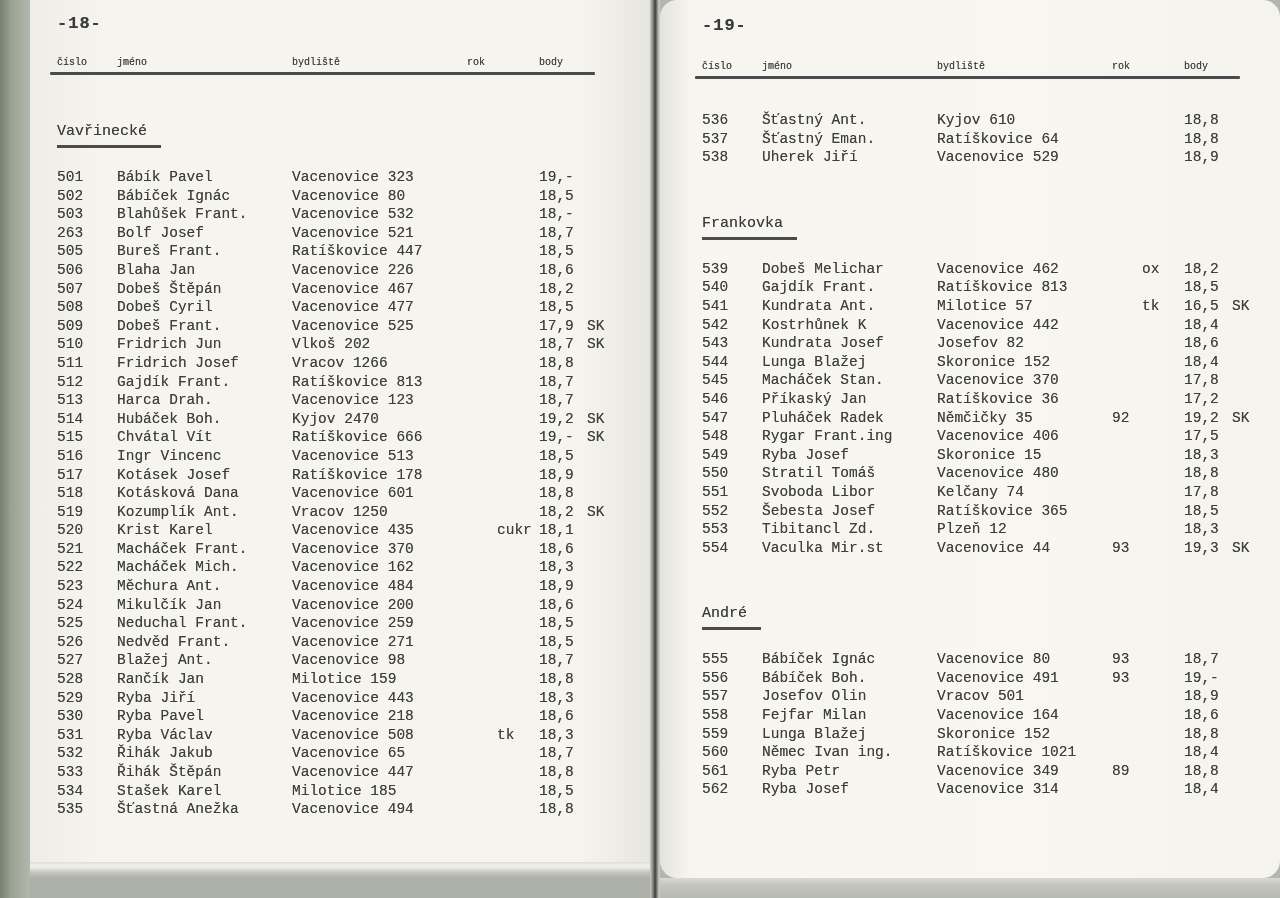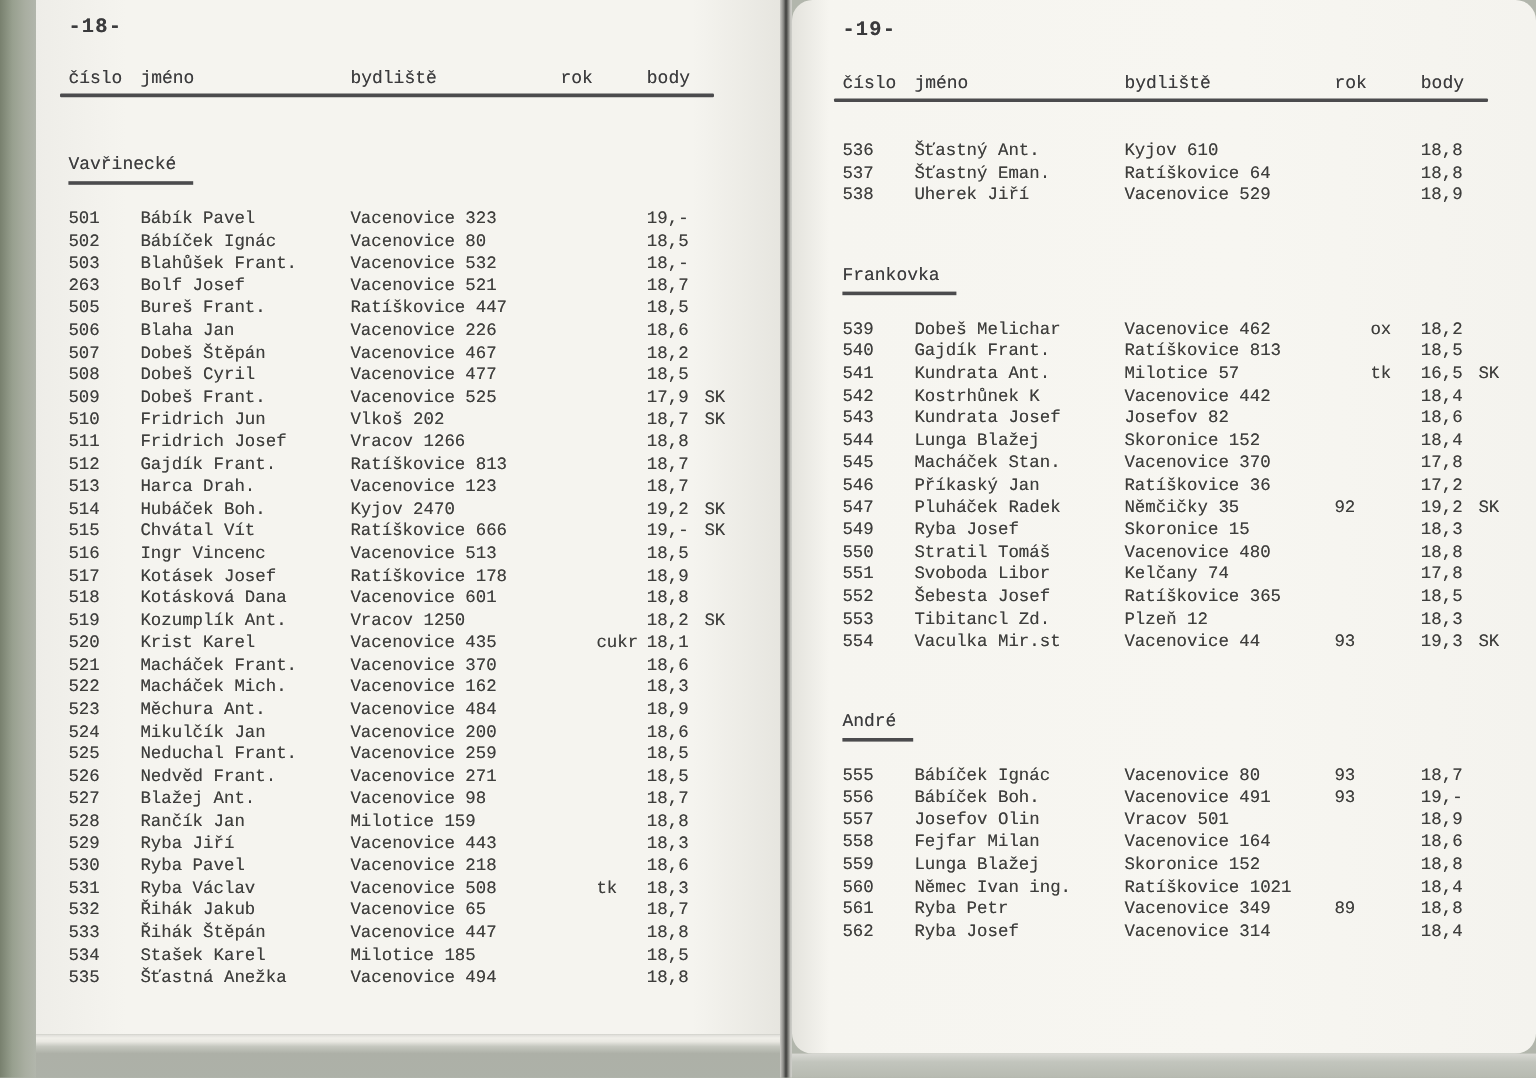--- a/index.html
+++ b/index.html
@@ -34,21 +34,21 @@
   }
   .stack-right{
     position:absolute;left:660px;top:878px;width:620px;height:20px;z-index:2;
     background:linear-gradient(to bottom,#d9d9d4 0px,#c2c5bd 7px,#b7bab1 100%);
   }
   .page-number{
     margin:14px 40px 0 0;
     font-weight:bold;font-size:17px;letter-spacing:1px;color:#3a3a3c;
   }
   .page-right .page-number{margin-top:16px;}
-  .colhead{display:flex;margin-top:24px;font-size:15px;color:#3b3b3d;}
+  .colhead{display:flex;margin-top:24px;font-size:10px;color:#3b3b3d;}
   .page-right .colhead{margin-top:26px;}
   .header-rule{
     height:3px;background:#4b4b4d;width:545px;margin:4px 0 0 -7px;border-radius:1px;
   }
   .section-title{
     margin-top:48px;font-size:15px;color:#3b3b3d;
     width:max-content;padding:0 14px 5px 0;border-bottom:3px solid #4b4b4d;
   }
   .rows{margin-top:20px;font-size:14.5px;}
   .rows.continuation{margin-top:32px;}
@@ -145,20 +145,21 @@
       <div class="rows">
         <div class="row"><span class="col c-num">539</span><span class="col c-name">Dobeš Melichar</span><span class="col c-addr">Vacenovice 462</span><span class="col c-rok"></span><span class="col c-note">ox</span><span class="col c-body">18,2</span><span class="col c-sk"></span></div>
         <div class="row"><span class="col c-num">540</span><span class="col c-name">Gajdík Frant.</span><span class="col c-addr">Ratíškovice 813</span><span class="col c-rok"></span><span class="col c-note"></span><span class="col c-body">18,5</span><span class="col c-sk"></span></div>
         <div class="row"><span class="col c-num">541</span><span class="col c-name">Kundrata Ant.</span><span class="col c-addr">Milotice 57</span><span class="col c-rok"></span><span class="col c-note">tk</span><span class="col c-body">16,5</span><span class="col c-sk">SK</span></div>
         <div class="row"><span class="col c-num">542</span><span class="col c-name">Kostrhůnek K</span><span class="col c-addr">Vacenovice 442</span><span class="col c-rok"></span><span class="col c-note"></span><span class="col c-body">18,4</span><span class="col c-sk"></span></div>
         <div class="row"><span class="col c-num">543</span><span class="col c-name">Kundrata Josef</span><span class="col c-addr">Josefov 82</span><span class="col c-rok"></span><span class="col c-note"></span><span class="col c-body">18,6</span><span class="col c-sk"></span></div>
         <div class="row"><span class="col c-num">544</span><span class="col c-name">Lunga Blažej</span><span class="col c-addr">Skoronice 152</span><span class="col c-rok"></span><span class="col c-note"></span><span class="col c-body">18,4</span><span class="col c-sk"></span></div>
         <div class="row"><span class="col c-num">545</span><span class="col c-name">Macháček Stan.</span><span class="col c-addr">Vacenovice 370</span><span class="col c-rok"></span><span class="col c-note"></span><span class="col c-body">17,8</span><span class="col c-sk"></span></div>
         <div class="row"><span class="col c-num">546</span><span class="col c-name">Příkaský Jan</span><span class="col c-addr">Ratíškovice 36</span><span class="col c-rok"></span><span class="col c-note"></span><span class="col c-body">17,2</span><span class="col c-sk"></span></div>
         <div class="row"><span class="col c-num">547</span><span class="col c-name">Pluháček Radek</span><span class="col c-addr">Němčičky 35</span><span class="col c-rok">92</span><span class="col c-note"></span><span class="col c-body">19,2</span><span class="col c-sk">SK</span></div>
+        <div class="row"><span class="col c-num">548</span><span class="col c-name">Rygar Frant.ing</span><span class="col c-addr">Vacenovice 406</span><span class="col c-rok"></span><span class="col c-note"></span><span class="col c-body">17,5</span><span class="col c-sk"></span></div>
         <div class="row"><span class="col c-num">549</span><span class="col c-name">Ryba Josef</span><span class="col c-addr">Skoronice 15</span><span class="col c-rok"></span><span class="col c-note"></span><span class="col c-body">18,3</span><span class="col c-sk"></span></div>
         <div class="row"><span class="col c-num">550</span><span class="col c-name">Stratil Tomáš</span><span class="col c-addr">Vacenovice 480</span><span class="col c-rok"></span><span class="col c-note"></span><span class="col c-body">18,8</span><span class="col c-sk"></span></div>
         <div class="row"><span class="col c-num">551</span><span class="col c-name">Svoboda Libor</span><span class="col c-addr">Kelčany 74</span><span class="col c-rok"></span><span class="col c-note"></span><span class="col c-body">17,8</span><span class="col c-sk"></span></div>
         <div class="row"><span class="col c-num">552</span><span class="col c-name">Šebesta Josef</span><span class="col c-addr">Ratíškovice 365</span><span class="col c-rok"></span><span class="col c-note"></span><span class="col c-body">18,5</span><span class="col c-sk"></span></div>
         <div class="row"><span class="col c-num">553</span><span class="col c-name">Tibitancl Zd.</span><span class="col c-addr">Plzeň 12</span><span class="col c-rok"></span><span class="col c-note"></span><span class="col c-body">18,3</span><span class="col c-sk"></span></div>
         <div class="row"><span class="col c-num">554</span><span class="col c-name">Vaculka Mir.st</span><span class="col c-addr">Vacenovice 44</span><span class="col c-rok">93</span><span class="col c-note"></span><span class="col c-body">19,3</span><span class="col c-sk">SK</span></div>
       </div>
       <div class="section-title">André</div>
       <div class="rows">
         <div class="row"><span class="col c-num">555</span><span class="col c-name">Bábíček Ignác</span><span class="col c-addr">Vacenovice 80</span><span class="col c-rok">93</span><span class="col c-note"></span><span class="col c-body">18,7</span><span class="col c-sk"></span></div>

